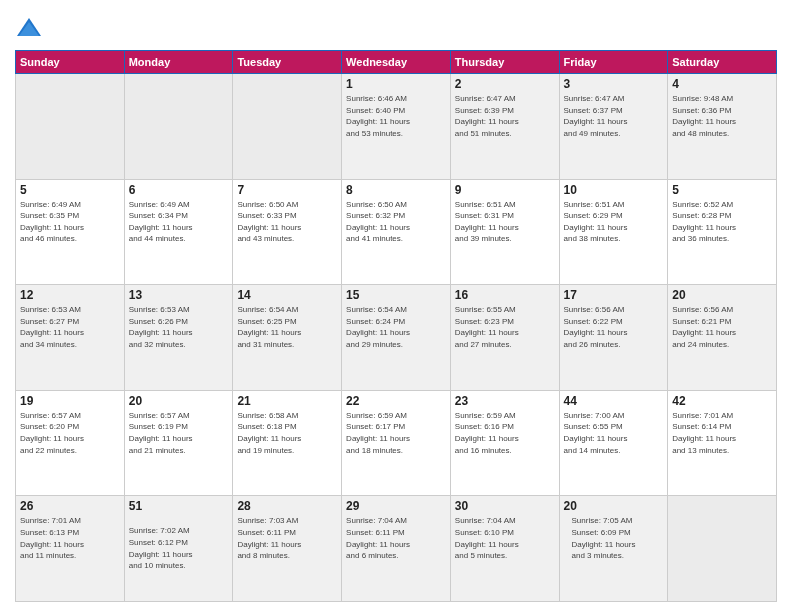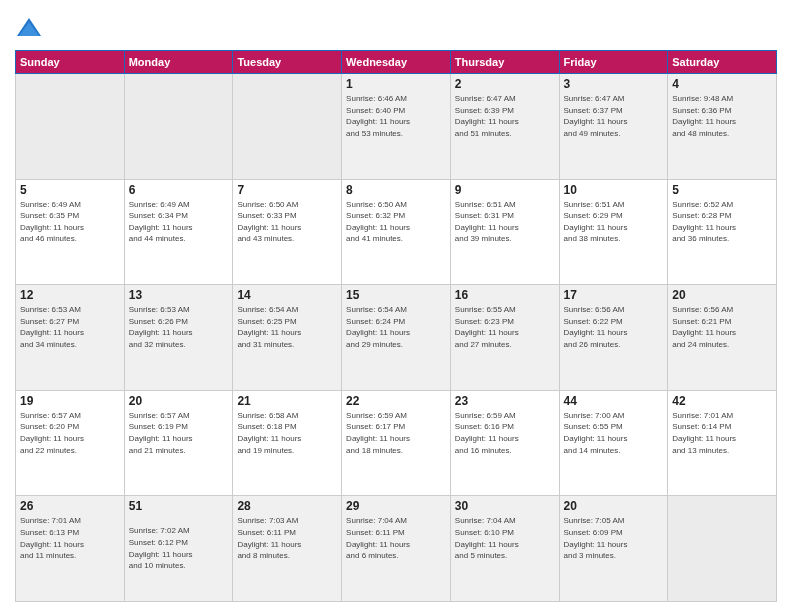--- a/index.html
+++ b/index.html
@@ -360,21 +360,21 @@
           </td>
           <td>
             <span class="day-num">30</span>
             <div class="day-info" style="white-space: pre-line;">Sunrise: 7:04 AM
 Sunset: 6:10 PM
 Daylight: 11 hours
 and 5 minutes.</div>
           </td>
           <td>
             <span class="day-num">20</span>
-            <div class="day-info" style="white-space: pre-line;">Sunrise: 7:05 AM
+            <div class="day-info" style="white-space: pre-line; margin-left: 8px;">Sunrise: 7:05 AM
 Sunset: 6:09 PM
 Daylight: 11 hours
 and 3 minutes.</div>
           </td>
           <td class="empty"></td>
         </tr>
       </tbody>
   </table>
 </div>
 

